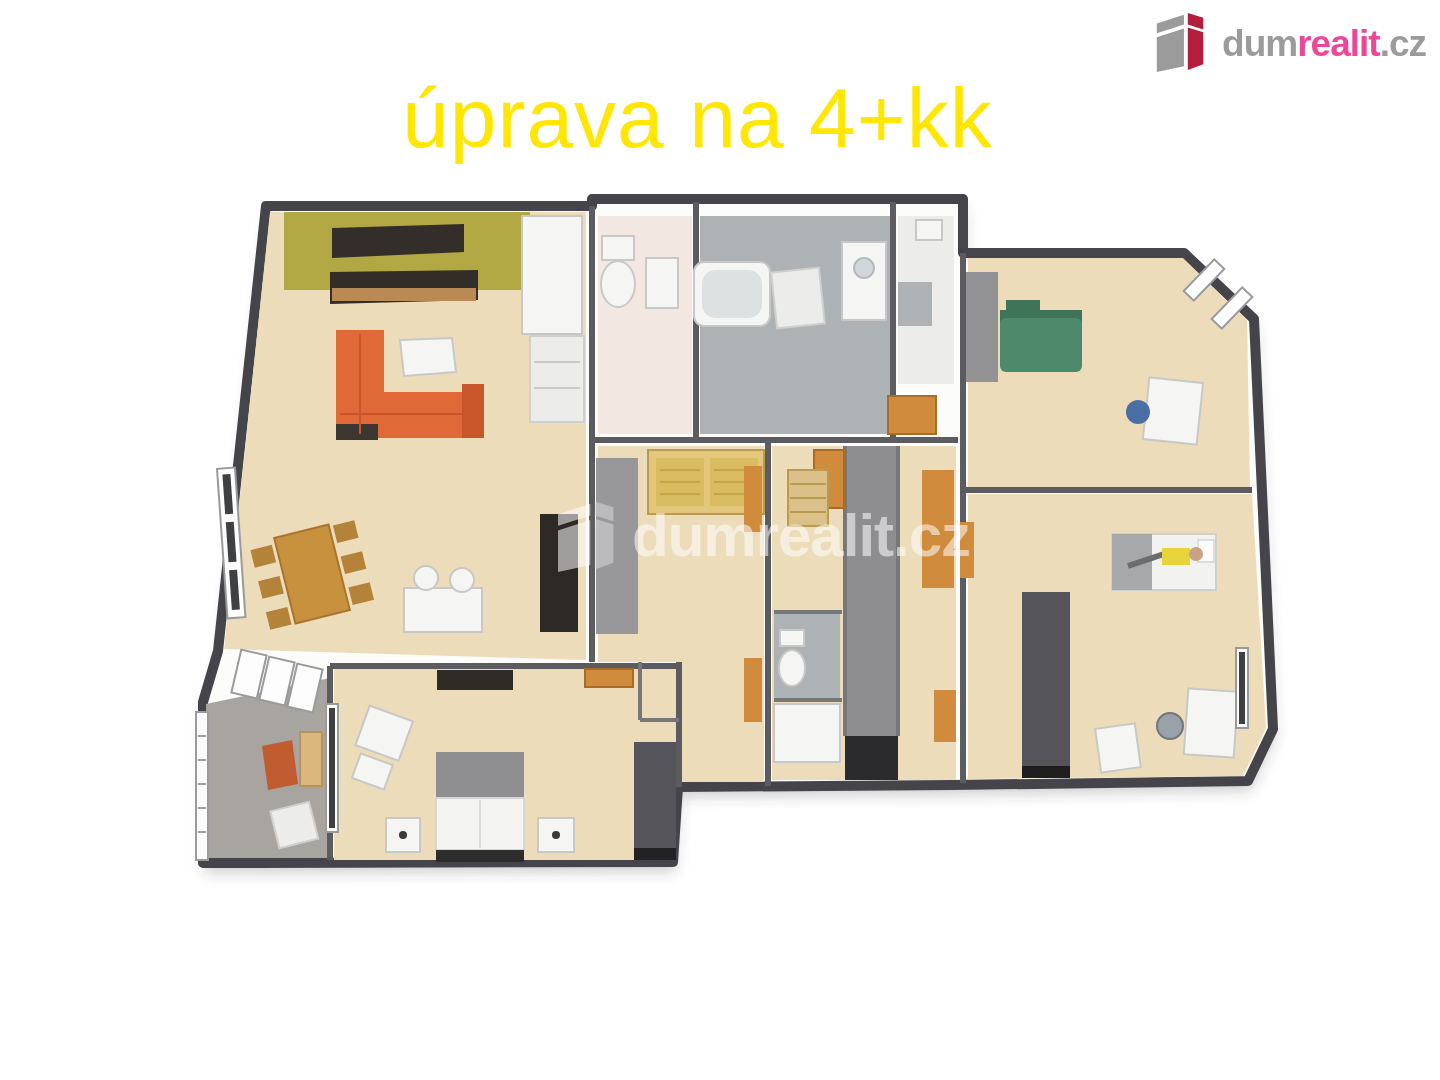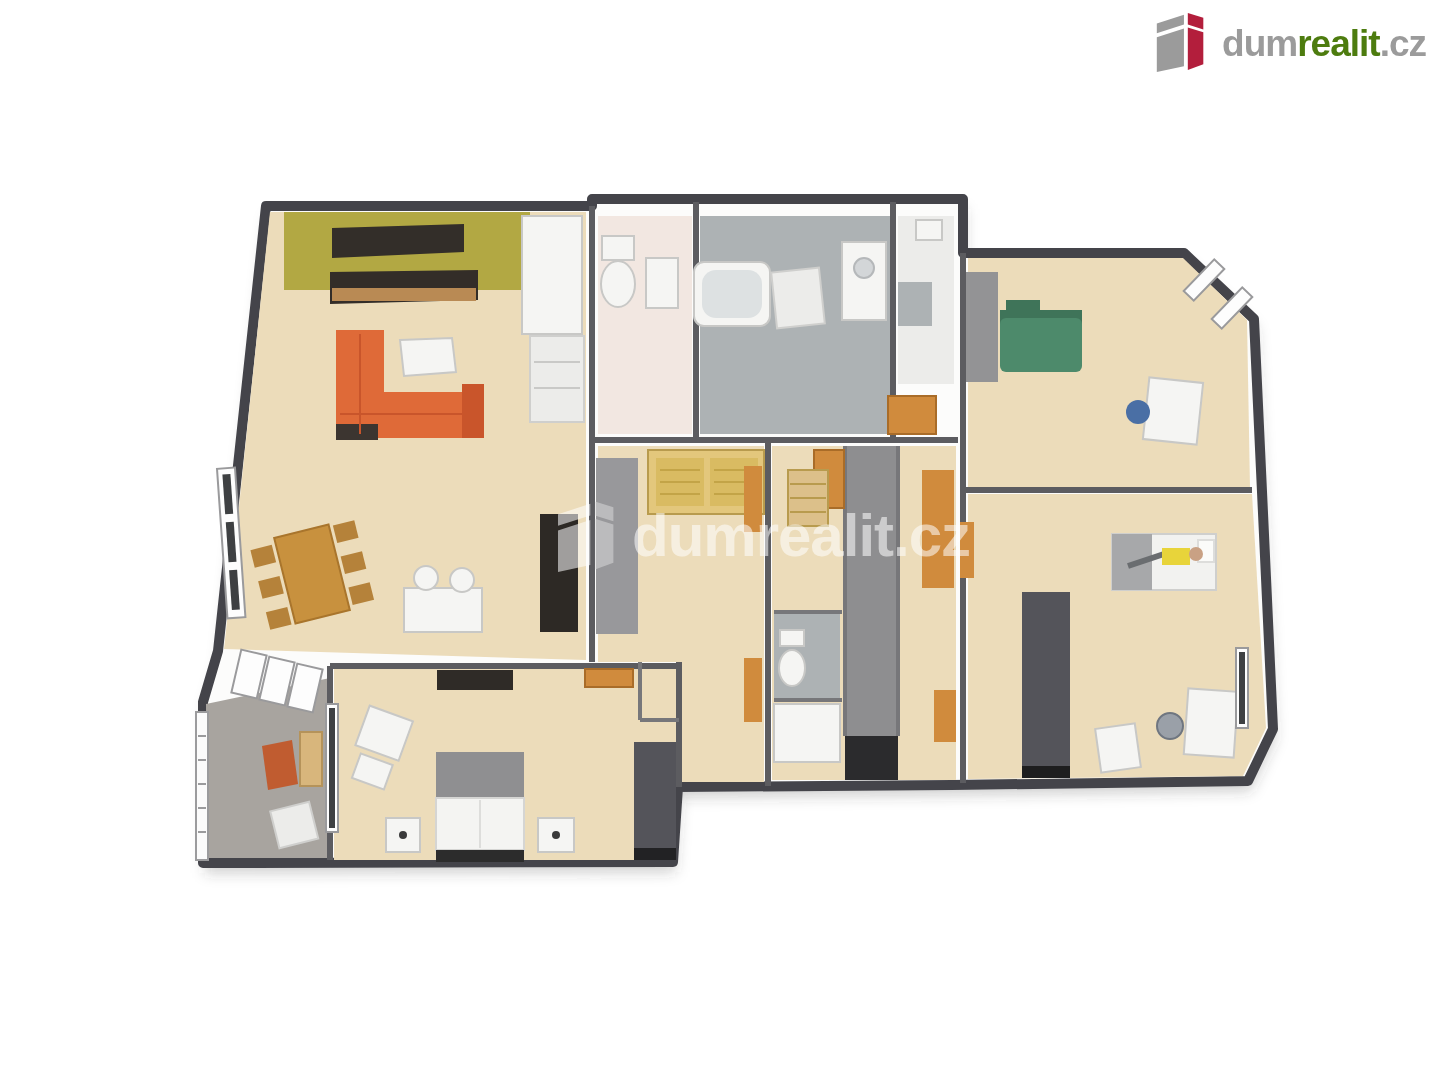--- a/index.html
+++ b/index.html
@@ -3,40 +3,41 @@
 <meta charset="utf-8">
 <style>
   html,body{margin:0;padding:0;background:#ffffff;}
   .stage{position:relative;width:1440px;height:1080px;background:#ffffff;overflow:hidden;
          font-family:"Liberation Sans",sans-serif;}
   .plan-title{position:absolute;left:402px;top:72px;font-size:84px;line-height:1.1;
          font-weight:400;color:#ffe603;letter-spacing:1px;white-space:nowrap;}
   .logo{position:absolute;top:10px;right:14px;display:flex;gap:14px;align-items:flex-start;}
   .logo svg{width:52px;height:62px;display:block;}
   .logo-text{font-weight:bold;font-size:37px;letter-spacing:-1px;color:#9b9b9b;margin-top:13px;white-space:nowrap;}
-  .logo-text .red{color:#4d7c0f;}
+  .logo-text .red{color:#ec4899;}
   .plan-svg{position:absolute;left:0;top:0;width:1440px;height:1080px;}
   .watermark{position:absolute;left:558px;top:496px;display:flex;gap:14px;align-items:center;
          opacity:.55;pointer-events:none;}
   .watermark svg{width:60px;height:78px;display:block;}
   .wm-text{color:#ffffff;font-weight:bold;font-size:60px;letter-spacing:-1px;white-space:nowrap;}
   
   .w{fill:#f5f5f3;stroke:#c8c8c6;stroke-width:2;}
   .wl{fill:#ececea;stroke:#cfcfcd;stroke-width:2;}
   .ln{stroke:#5c5c60;stroke-width:6;fill:none;}
   .ln2{stroke:#77777a;stroke-width:4;fill:none;}
   .frame{fill:#fdfdfd;stroke:#9a9a9c;stroke-width:2;}
   .glass{fill:#3e4042;}
   .slat{stroke:#c3a447;stroke-width:2;}
 </style>
 </head>
 <body>
 
 <div class="stage">
 
+  <div class="plan-title">úprava na 4+kk</div>
 
   <div class="logo">
     <svg viewBox="0 0 52 64">
       <polygon points="0,14 28,5 28,15 0,24" fill="#9b9b9b"></polygon>
       <polygon points="32,3 48,8 48,20 32,15" fill="#b31e3c"></polygon>
       <polygon points="0,28 28,19 28,58 0,64" fill="#9b9b9b"></polygon>
       <polygon points="32,18 48,23 48,56 32,62" fill="#b31e3c"></polygon>
     </svg>
     <div class="logo-text"><span>dum</span><span class="red">realit</span><span>.cz</span></div>
   </div>

